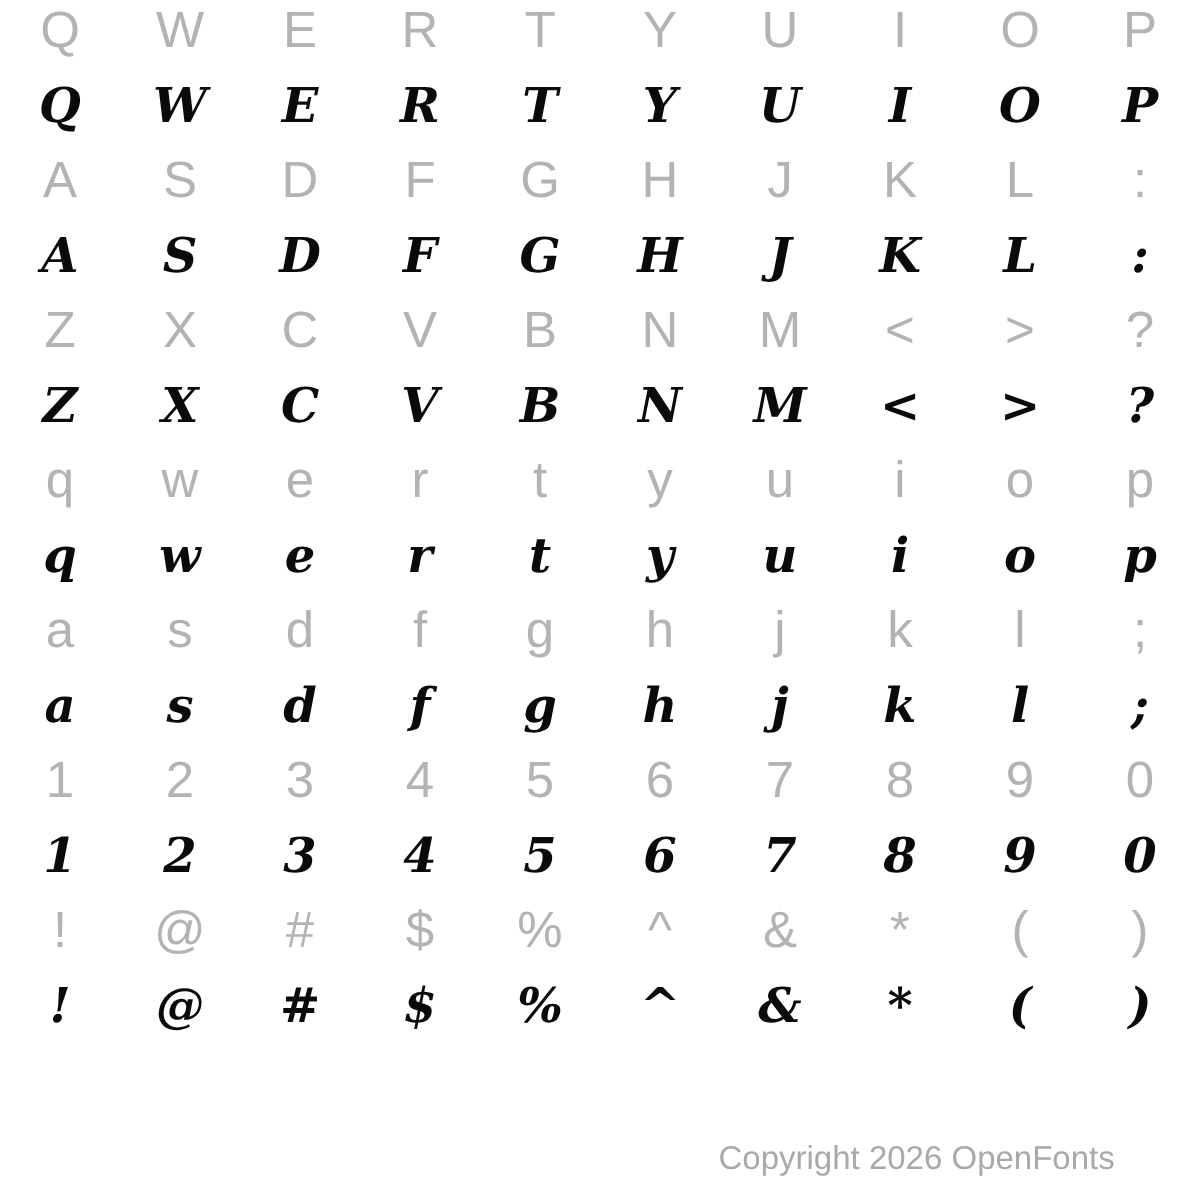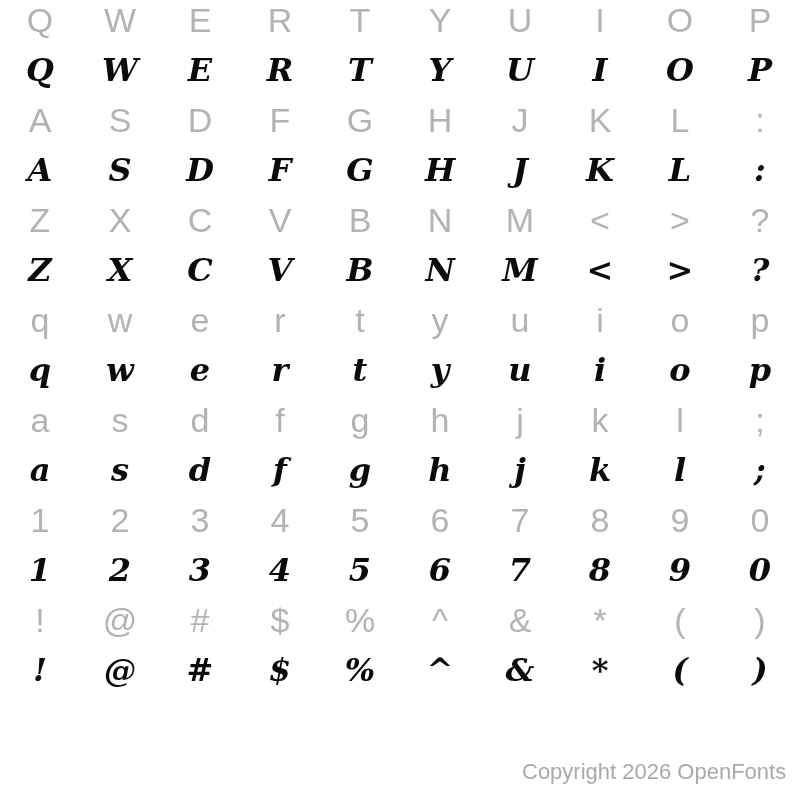--- a/index.html
+++ b/index.html
@@ -45,21 +45,20 @@
   }
   .footer-copyright {
     position: absolute;
     left: 479px;
     top: 759px;
     font-family: "Liberation Sans", sans-serif;
     font-size: 22px;
     font-weight: 400;
     color: #a9a9a9;
     white-space: pre;
-    margin-left: 43px;
   }
 </style>
 </head>
 <body>
 
 <div class="sheet">
   <div id="rows-container">
       <div class="pair">
         <div class="char-row ref">
           <span class="cell">Q</span>

